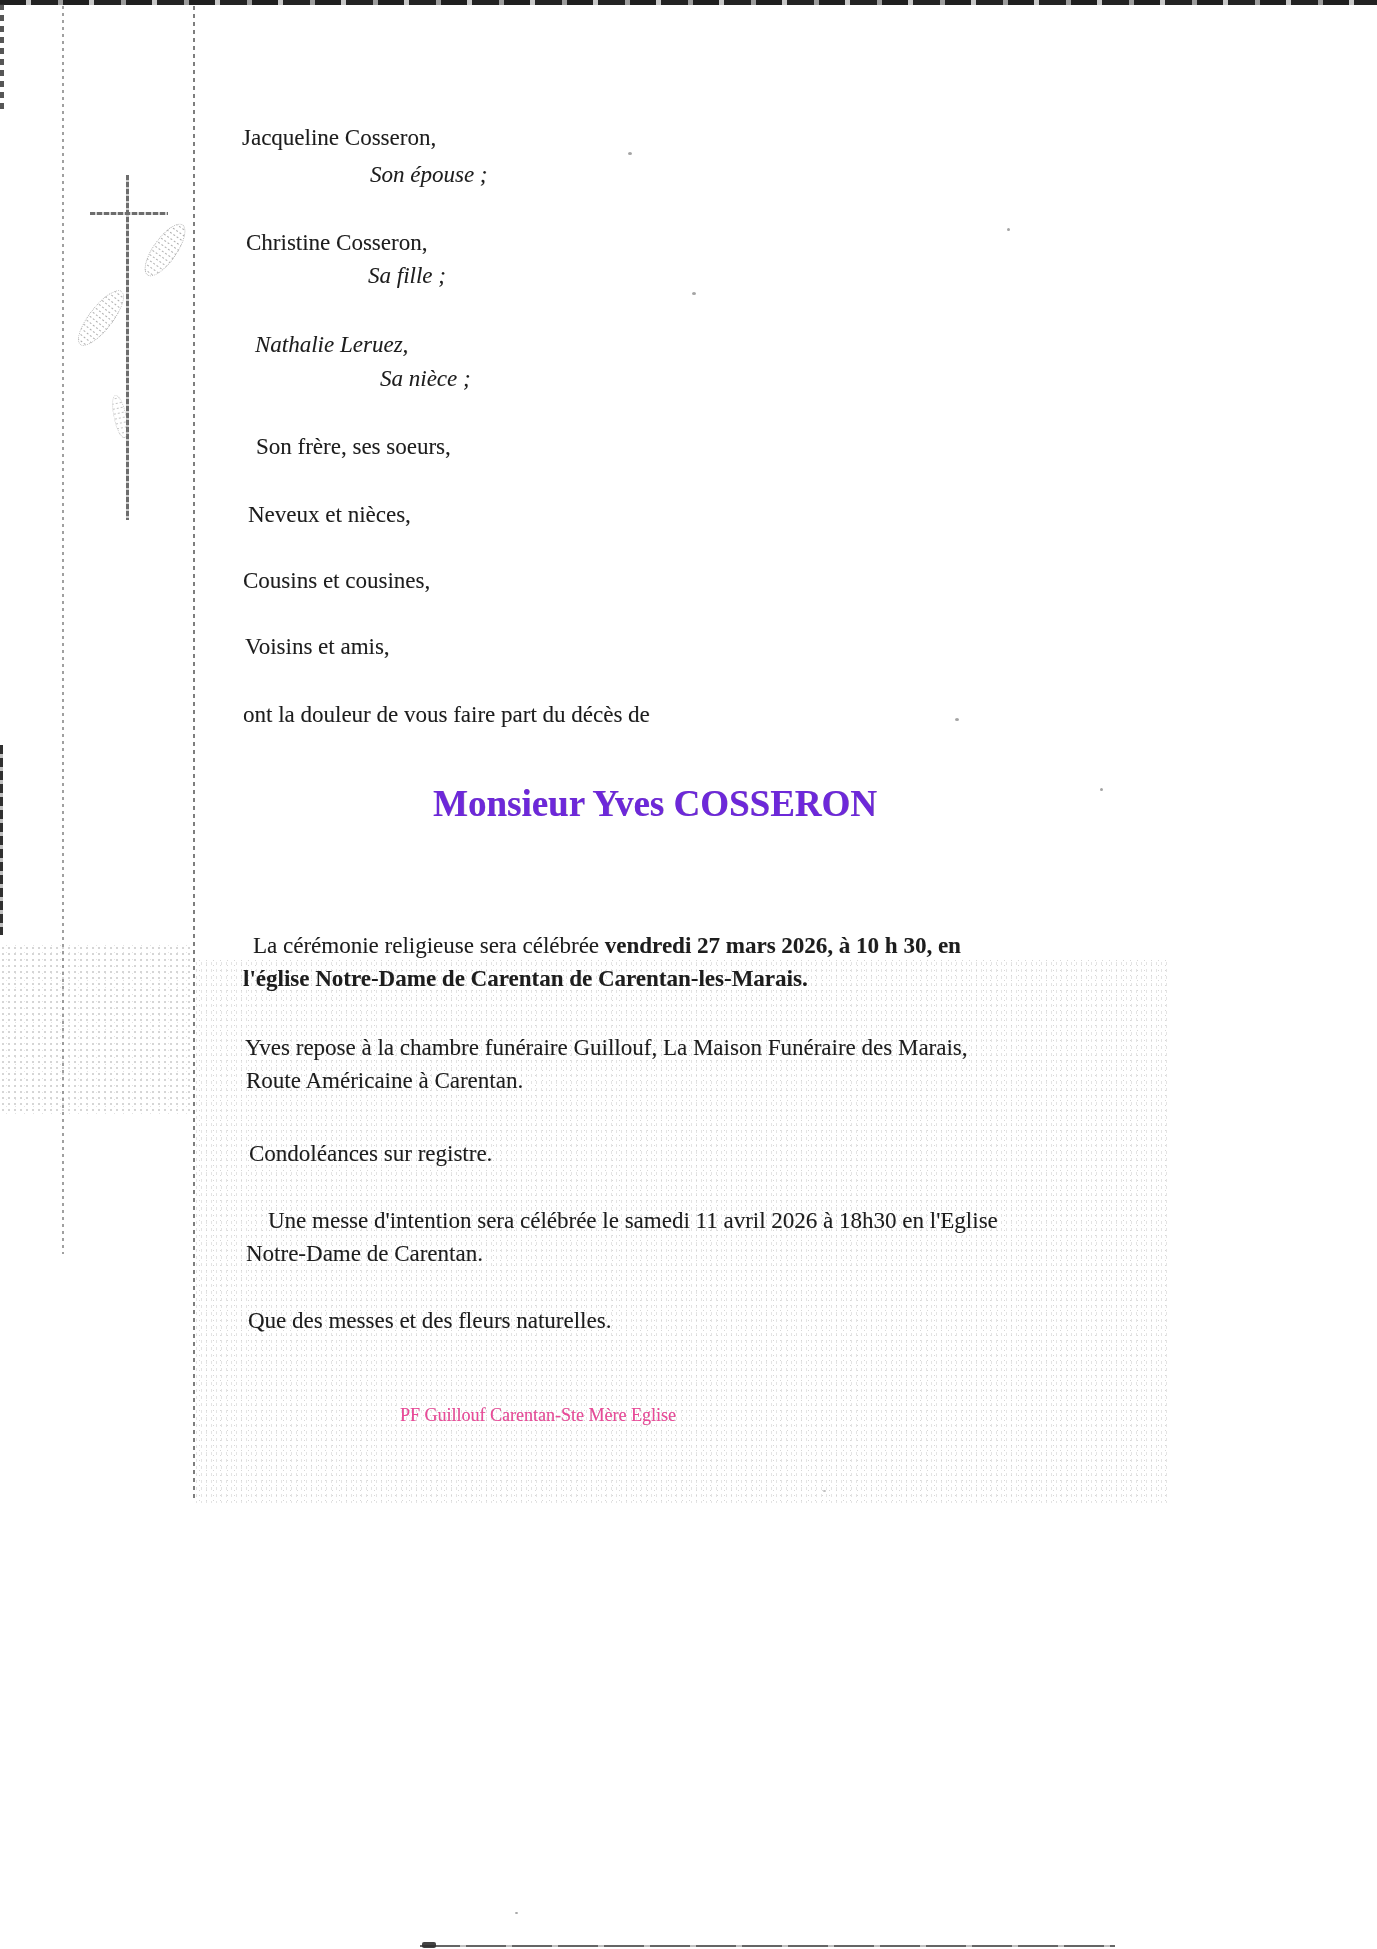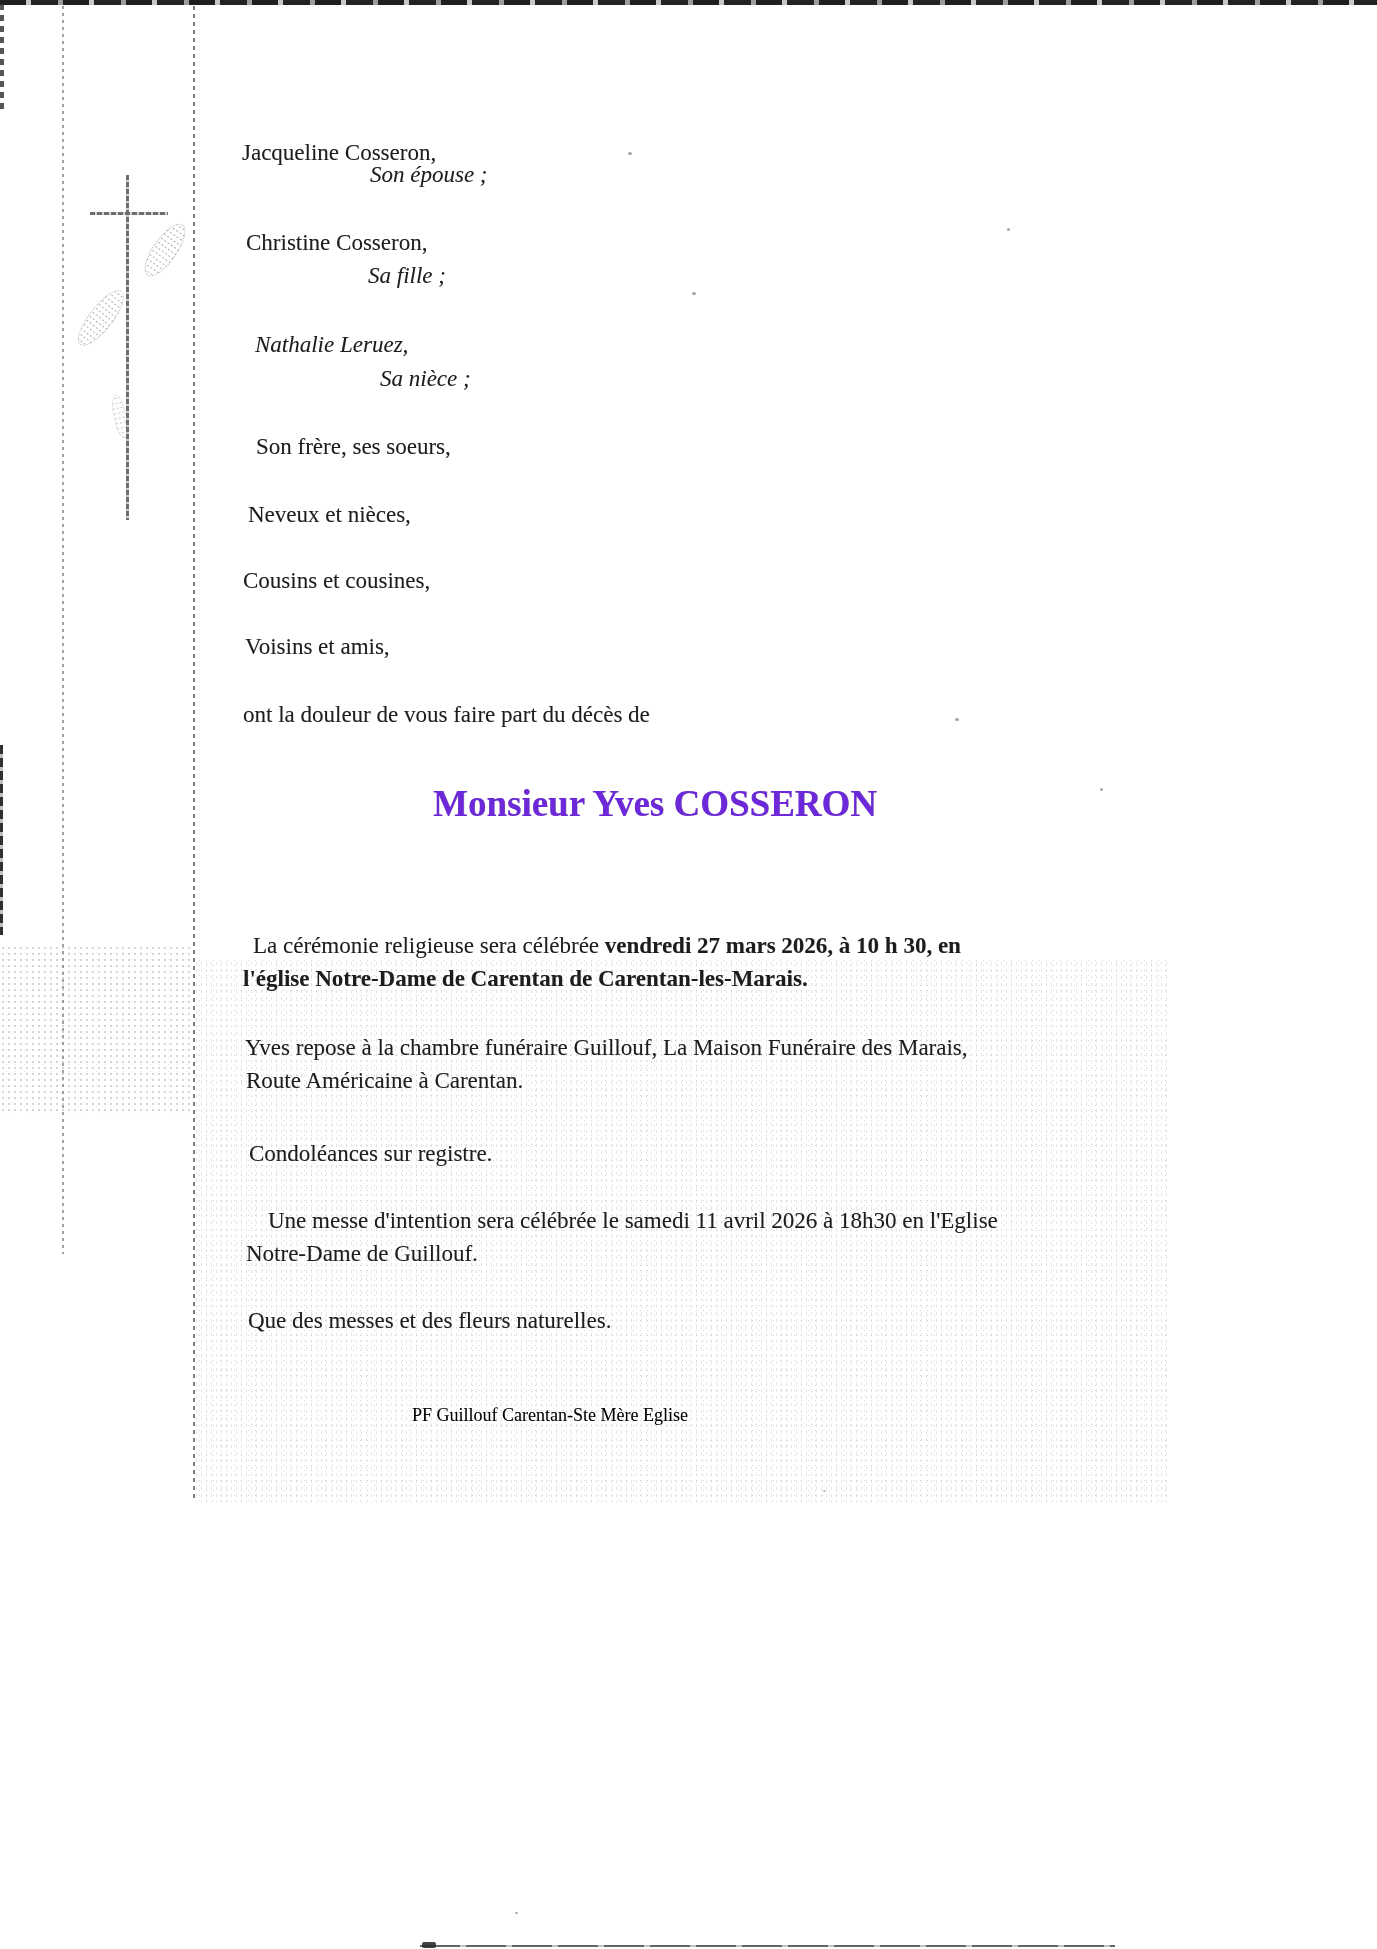--- a/index.html
+++ b/index.html
@@ -97,41 +97,41 @@
   }
   .rel{font-style:italic;}
   .b{font-weight:bold;}
   .title{
     position:absolute;left:433px;top:782px;
     font-size:37px;font-weight:bold;white-space:nowrap;color:#6d28d9;
     text-shadow:.4px .4px 0 rgba(0,0,0,.3);
   }
   .small{font-size:18px;line-height:22px;}
   
-  .l-fam0n{left:242px;top:138px;}
+  .l-fam0n{left:242px;top:123px;}
   .l-fam0r{left:370px;top:160px;}
   .l-fam1n{left:246px;top:228px;}
   .l-fam1r{left:368px;top:261px;}
   .l-fam2n{left:255px;top:330px;font-style:italic;}
   .l-fam2r{left:380px;top:364px;}
   .l-rel0{left:256px;top:432px;}
   .l-rel1{left:248px;top:500px;}
   .l-rel2{left:243px;top:566px;}
   .l-rel3{left:245px;top:632px;}
   .l-intro{left:243px;top:700px;}
   .l-death{left:243px;top:864px;}
   .l-cer1{left:245px;top:931px;margin-left:8px;}
   .l-cer2{left:243px;top:964px;}
   .l-rep1{left:245px;top:1033px;}
   .l-rep2{left:246px;top:1066px;}
   .l-cond{left:249px;top:1139px;}
   .l-mass1{left:244px;top:1206px;margin-left:24px;}
   .l-mass2{left:246px;top:1239px;}
   .l-flow{left:248px;top:1306px;}
-  .l-pf{left:400px;top:1404px;color:#000000;margin-left:12px;}
+  .l-pf{left:400px;top:1404px;color:#ec4899;}
 </style>
 </head>
 <body>
 
 <div class="page">
 
   <div class="top-strip"></div>
   <div class="vline-a"></div>
   <div class="vline-b"></div>
   <div class="edge-top-left"></div>
@@ -173,19 +173,19 @@
 
   <div class="line l-cer1"><span>La cérémonie religieuse sera célébrée </span><span class="b">vendredi 27 mars 2026, à 10 h 30, en</span></div>
   <div class="line l-rep1">Yves repose à la chambre funéraire Guillouf, La Maison Funéraire des Marais,</div>
 
   <div class="line b l-cer2">l'église Notre-Dame de Carentan de Carentan-les-Marais.</div>
   <div class="line l-rep2">Route Américaine à Carentan.</div>
 
   <div class="line l-cond">Condoléances sur registre.</div>
 
   <div class="line l-mass1">Une messe d'intention sera célébrée le samedi 11 avril 2026 à 18h30 en l'Eglise</div>
-  <div class="line l-mass2">Notre-Dame de Guillouf.</div>
+  <div class="line l-mass2">Notre-Dame de Carentan.</div>
 
   <div class="line l-flow">Que des messes et des fleurs naturelles.</div>
 
   <div class="line small l-pf">PF Guillouf Carentan-Ste Mère Eglise</div>
 
 </div>
 
 </body></html>

